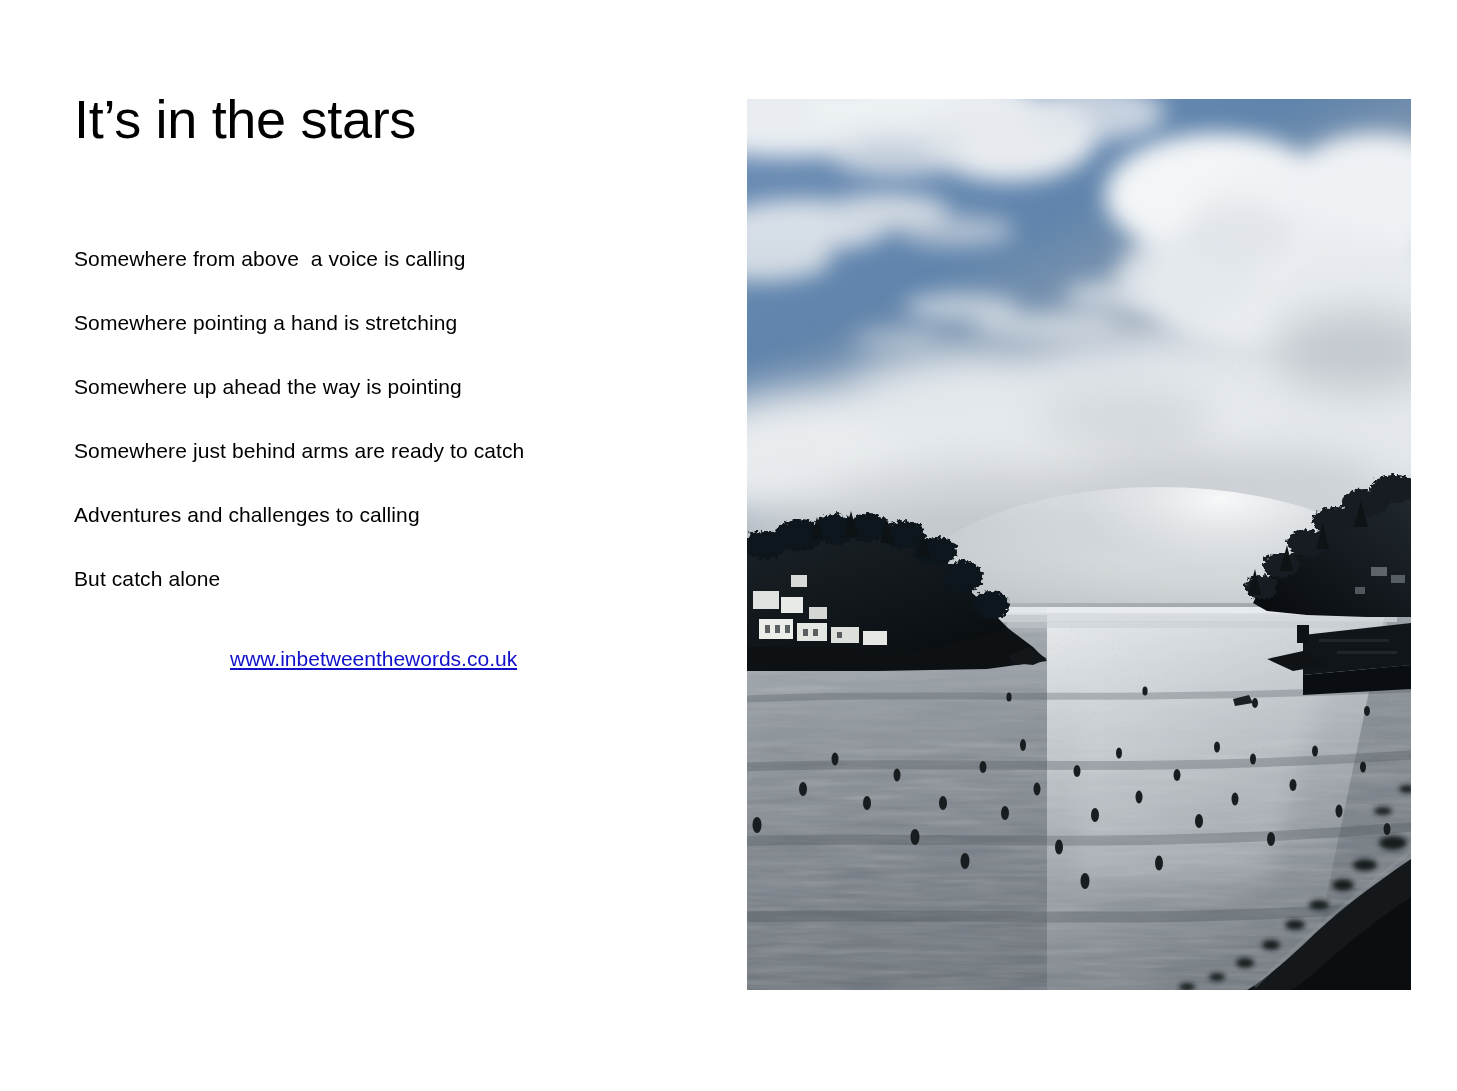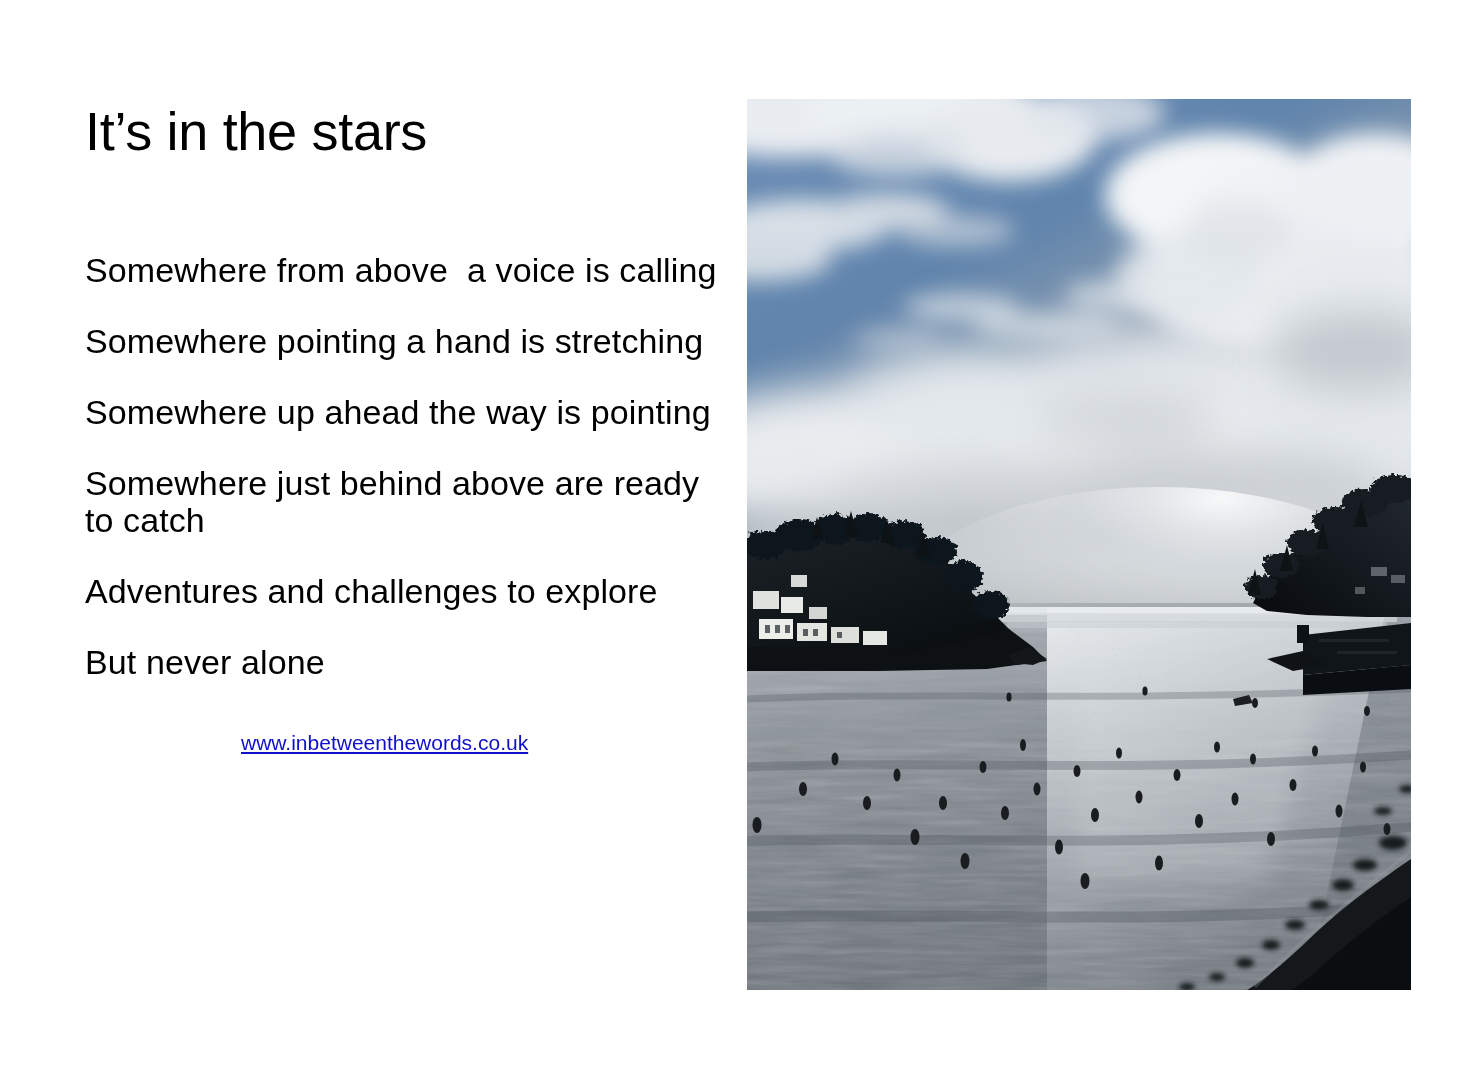--- a/index.html
+++ b/index.html
@@ -21,42 +21,41 @@
     position: absolute;
     left: 0; top: 0;
     width: 1457px;
     height: 1091px;
     background: #ffffff;
   }
 
   
   .text-col {
     position: absolute;
-    left: 85px;
+    left: 74px;
     top: 88px;
     width: 650px;
-    margin-top: 12px;
   }
 
   .slide-title {
     font-size: 54px;
     line-height: 62px;
     font-weight: normal;
     letter-spacing: -0.3px;
     margin: 0;
     color: #000000;
     white-space: pre;
   }
 
   .poem {
     margin-top: 90px;
   }
 
   .stanza {
-    font-size: 34px;
+    font-size: 21px;
     line-height: 37px;
     margin-bottom: 27px;
     white-space: pre-wrap;
     letter-spacing: 0.1px;
   }
   .stanza:last-of-type { margin-bottom: 0; }
 
   .credit-wrap {
     margin-top: 50px;
     padding-left: 156px;
@@ -88,23 +87,23 @@
 <div class="slide">
 
   <div class="text-col">
 
     <h1 class="slide-title">It’s in the stars</h1>
 
     <div class="poem">
       <p class="stanza">Somewhere from above  a voice is calling</p>
       <p class="stanza">Somewhere pointing a hand is stretching</p>
       <p class="stanza">Somewhere up ahead the way is pointing</p>
-      <p class="stanza">Somewhere just behind above are ready to catch</p>
-      <p class="stanza">Adventures and challenges to explore</p>
-      <p class="stanza">But never alone</p>
+      <p class="stanza">Somewhere just behind arms are ready to catch</p>
+      <p class="stanza">Adventures and challenges to calling</p>
+      <p class="stanza">But catch alone</p>
     </div>
 
     <div class="credit-wrap">
       <span class="credit-link">www.inbetweenthewords.co.uk</span>
     </div>
   </div>
 
   <div class="photo">
     <svg viewBox="0 0 664 891" preserveAspectRatio="none">
       <defs>

